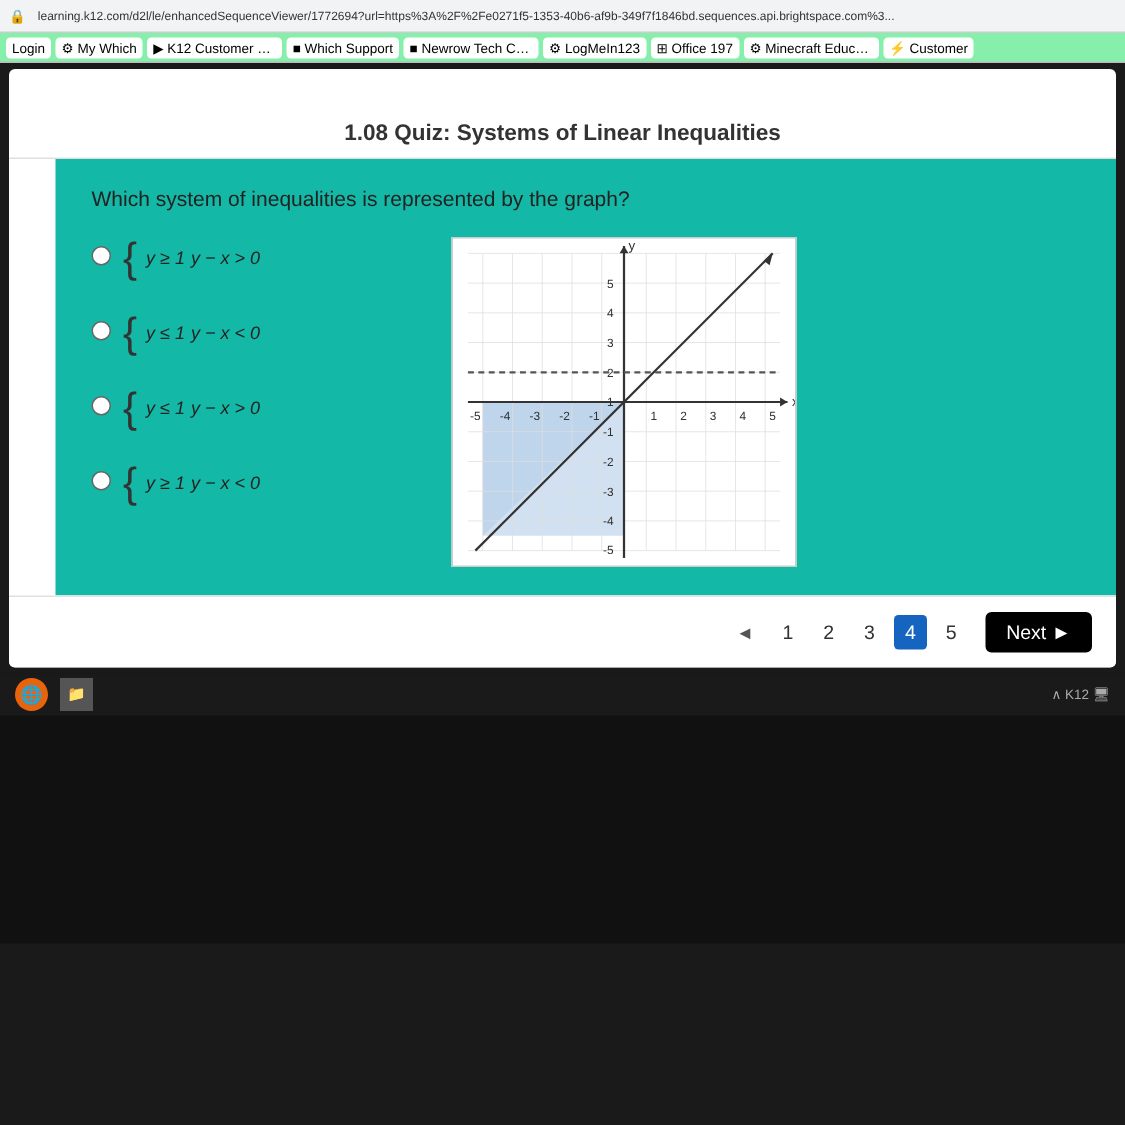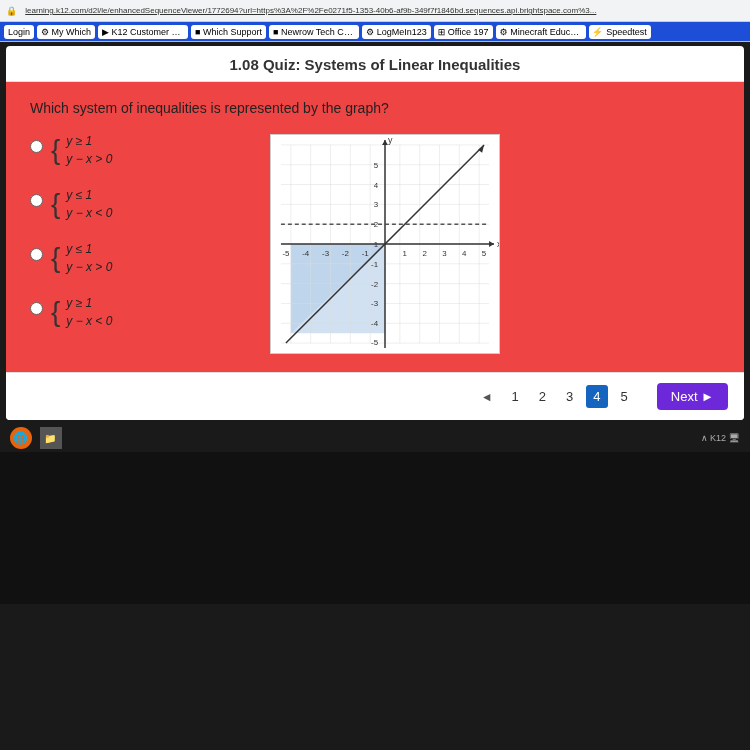--- a/index.html
+++ b/index.html
@@ -44,25 +44,27 @@
       overflow: hidden;
     }
 
     .quiz-header {
       text-align: center;
       padding: 10px 0 8px;
       font-size: 15px;
       font-weight: bold;
       color: #333;
       border-bottom: 1px solid #e0e0e0;
+      margin-top: 24px;
     }
 
     .quiz-body {
       padding: 18px 24px 14px;
-      background: #ef4444;
+      background: #14b8a6;
+      margin-left: 31px;
     }
 
     .question-text {
       font-size: 14px;
       color: #222;
       margin-bottom: 18px;
     }
 
     .quiz-content {
       display: flex;
@@ -103,21 +105,21 @@
     .bracket-symbol {
       font-size: 28px;
       font-weight: 100;
       color: #333;
       line-height: 1;
       margin-right: 2px;
     }
 
     .equations {
       display: flex;
-      flex-direction: column;
+      flex-direction: row;
       gap: 4px;
       font-size: 12px;
       font-style: italic;
     }
 
     .eq-line {
       display: flex;
       align-items: baseline;
       gap: 2px;
     }
@@ -160,31 +162,31 @@
       border-radius: 3px;
     }
 
     .page-num.active {
       background: #1565c0;
       color: #fff;
       border-radius: 3px;
     }
 
     .next-btn {
-      background: #6d28d9;
+      background: #000000;
       color: #fff;
       border: none;
       padding: 6px 14px;
       border-radius: 4px;
       font-size: 13px;
       cursor: pointer;
       display: flex;
       align-items: center;
       gap: 4px;
-      margin-left: 16px;
+      margin-left: 6px;
     }
 
     .taskbar-icon {
       width: 22px;
       height: 22px;
       border-radius: 50%;
       background: #e8640c;
       display: flex;
       align-items: center;
       justify-content: center;
@@ -201,33 +203,33 @@
       justify-content: center;
       font-size: 10px;
       color: #fff;
     }
   </style>
 </head>
 <body>
 
 <div class="browser-bar">
   <span style="font-size:9px; color:#555; margin-right:4px;">🔒</span>
-  <span style="font-size:8px; color:#333; flex:1; min-width:0; overflow:hidden; text-overflow:ellipsis; white-space:nowrap;text-decoration:underline;">learning.k12.com/d2l/le/enhancedSequenceViewer/1772694?url=https%3A%2F%2Fe0271f5-1353-40b6-af9b-349f7f1846bd.sequences.api.brightspace.com%3...</span>
+  <span style="font-size:8px; color:#333; flex:1; min-width:0; overflow:hidden; text-overflow:ellipsis; white-space:nowrap;">learning.k12.com/d2l/le/enhancedSequenceViewer/1772694?url=https%3A%2F%2Fe0271f5-1353-40b6-af9b-349f7f1846bd.sequences.api.brightspace.com%3...</span>
 </div>
 
-<div style="background:#1d4ed8; height:20px; display:flex; align-items:center; padding:0 4px; gap:3px; overflow:hidden; border-bottom:1px solid #bbb;">
+<div style="background:#86efac; height:20px; display:flex; align-items:center; padding:0 4px; gap:3px; overflow:hidden; border-bottom:1px solid #bbb;">
   <span class="browser-tab-item">Login</span>
   <span class="browser-tab-item">⚙ My Which</span>
   <span class="browser-tab-item">▶ K12 Customer Supp...</span>
   <span class="browser-tab-item">■ Which Support</span>
   <span class="browser-tab-item">■ Newrow Tech Check</span>
   <span class="browser-tab-item">⚙ LogMeIn123</span>
   <span class="browser-tab-item">⊞ Office 197</span>
   <span class="browser-tab-item">⚙ Minecraft Educatio...</span>
-  <span class="browser-tab-item">⚡ Speedtest</span>
+  <span class="browser-tab-item">⚡ Customer</span>
 </div>
 
 <div class="quiz-wrapper">
   <div class="quiz-header">1.08 Quiz: Systems of Linear Inequalities</div>
 
   <div class="quiz-body">
     <div class="question-text">Which system of inequalities is represented by the graph?</div>
 
     <div class="quiz-content">
 

